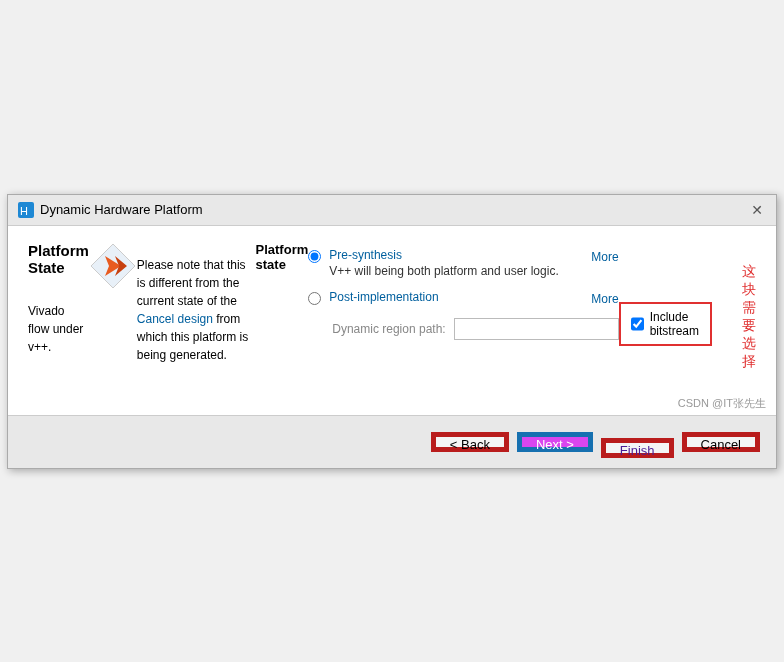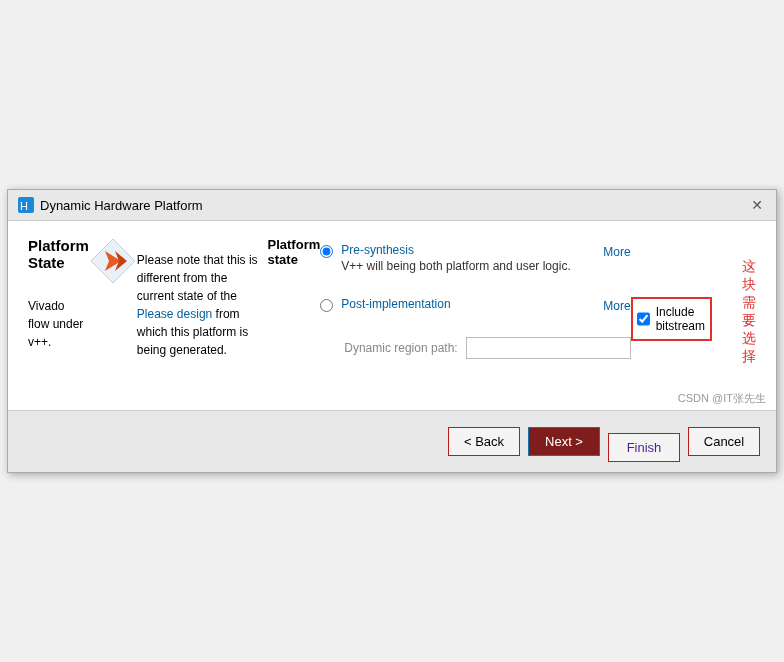--- a/index.html
+++ b/index.html
@@ -96,21 +96,21 @@
     }
     .platform-state-label {
       font-size: 13px;
       font-weight: bold;
       color: #000;
       margin-bottom: 10px;
     }
     .radio-group {
       display: flex;
       flex-direction: column;
-      gap: 12px;
+      gap: 0;
     }
     .radio-row {
       display: flex;
       align-items: flex-start;
       justify-content: space-between;
       padding: 6px 0;
     }
     .radio-left {
       display: flex;
       align-items: flex-start;
@@ -164,21 +164,21 @@
       padding: 2px 4px;
       font-size: 12px;
       color: #333;
       background: #fff;
     }
     .checkbox-area {
       margin-top: 14px;
       border: 2px solid #e03030;
       display: inline-flex;
       align-items: center;
-      padding: 6px 4px;
+      padding: 6px 10px;
       gap: 6px;
     }
     .checkbox-input {
       cursor: pointer;
       width: 14px;
       height: 14px;
     }
     .checkbox-label {
       font-size: 12px;
       color: #000;
@@ -207,31 +207,31 @@
     .button-row {
       background: #e8e8e8;
       border-top: 1px solid #ccc;
       padding: 10px 16px;
       display: flex;
       justify-content: flex-end;
       gap: 8px;
       align-items: center;
     }
     .btn {
-      height: 29px;
+      height: 20px;
       min-width: 72px;
       padding: 0 14px;
       font-size: 13px;
-      border: 1px solid #b91c1c;
+      border: 5px solid #b91c1c;
       cursor: pointer;
       background: #f4f4f4;
       color: #000;
     }
     .btn-primary {
-      background: #7f1d1d;
+      background: #d946ef;
       color: #fff;
       border-color: #1670b0;
     }
     .btn-disabled {
       color: #4c1d95;
       cursor: default;
       margin-top: 12px;
     }
     .spacer {
       flex: 1;
@@ -275,21 +275,21 @@
         <polygon points="24,8 40,24 24,40" fill="none"></polygon>
 
         <polygon points="16,14 32,24 16,34 20,24" fill="#e85b20"></polygon>
         <polygon points="26,14 38,24 26,34 30,24" fill="#c74010"></polygon>
       </svg>
     </div>
 
     <hr class="divider">
 
     <div class="note-text">
-      <span>Please note that this is different from the current state of the </span><a class="note-link" href="#">Please design</a><span> from which this platform is being generated.</span>
+      <span>Please note that this is different from the current state of the </span><a class="note-link" href="#">Cancel design</a><span> from which this platform is being generated.</span>
     </div>
 
     <div class="platform-state-label">Platform state</div>
 
     <div class="radio-group">
 
       <div class="radio-row">
         <div class="radio-left">
           <input type="radio" name="platform_state" class="radio-input" checked="" style="">
           <div class="radio-content">

